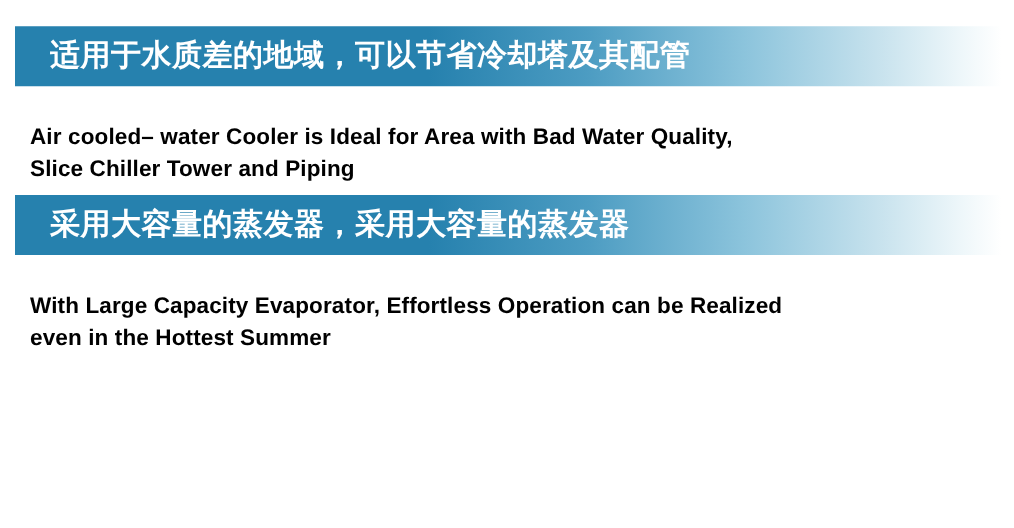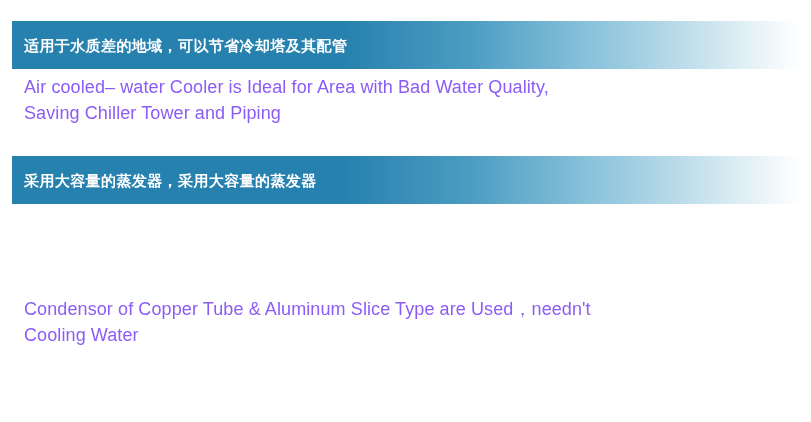--- a/index.html
+++ b/index.html
@@ -41,65 +41,65 @@
         #8cc4dc 74%,
         #c9e3ee 88%,
         #eef7fa 96%,
         #ffffff 100%);
     display: flex;
     align-items: center;
     box-sizing: border-box;
   }
   .headline-text {
     color: #ffffff;
-    font-size: 15px;
+    font-size: 24px;
     font-weight: bold;
     letter-spacing: 0.4px;
-    padding-left: 12px;
+    padding-left: 28px;
     white-space: nowrap;
     line-height: 1;
     text-align: center;
   }
 
   .subtitle {
     margin-left: 24px;
-    margin-top: 5px;
-    color: #8b5cf6;
+    margin-top: 27px;
+    color: #000000;
     font-size: 18px;
-    font-weight: normal;
+    font-weight: bold;
     line-height: 1.45;
     max-width: 740px;
     letter-spacing: 0.1px;
   }
   .subtitle .line {
     display: block;
     white-space: nowrap;
   }
 </style>
 </head>
 <body>
 
 <div class="page">
 
   <div class="feature-block b1">
     <div class="headline-bar">
       <span class="headline-text">适用于水质差的地域，可以节省冷却塔及其配管</span>
     </div>
     <div class="subtitle">
       <span class="line">Air cooled– water Cooler is Ideal for Area with Bad Water Quality,</span>
-      <span class="line">Saving Chiller Tower and Piping</span>
+      <span class="line">Slice Chiller Tower and Piping</span>
     </div>
   </div>
 
   <div class="feature-block b2">
     <div class="headline-bar">
       <span class="headline-text">采用大容量的蒸发器，采用大容量的蒸发器</span>
     </div>
+    <div class="subtitle">
+      <span class="line">With Large Capacity Evaporator, Effortless Operation can be Realized</span>
+      <span class="line">even in the Hottest Summer</span>
+    </div>
   </div>
 
   <div class="feature-block b3">
-    <div class="subtitle">
-      <span class="line">Condensor of Copper Tube &amp; Aluminum Slice Type are Used，needn't</span>
-      <span class="line">Cooling Water</span>
-    </div>
   </div>
 
 </div>
 
 </body></html>

